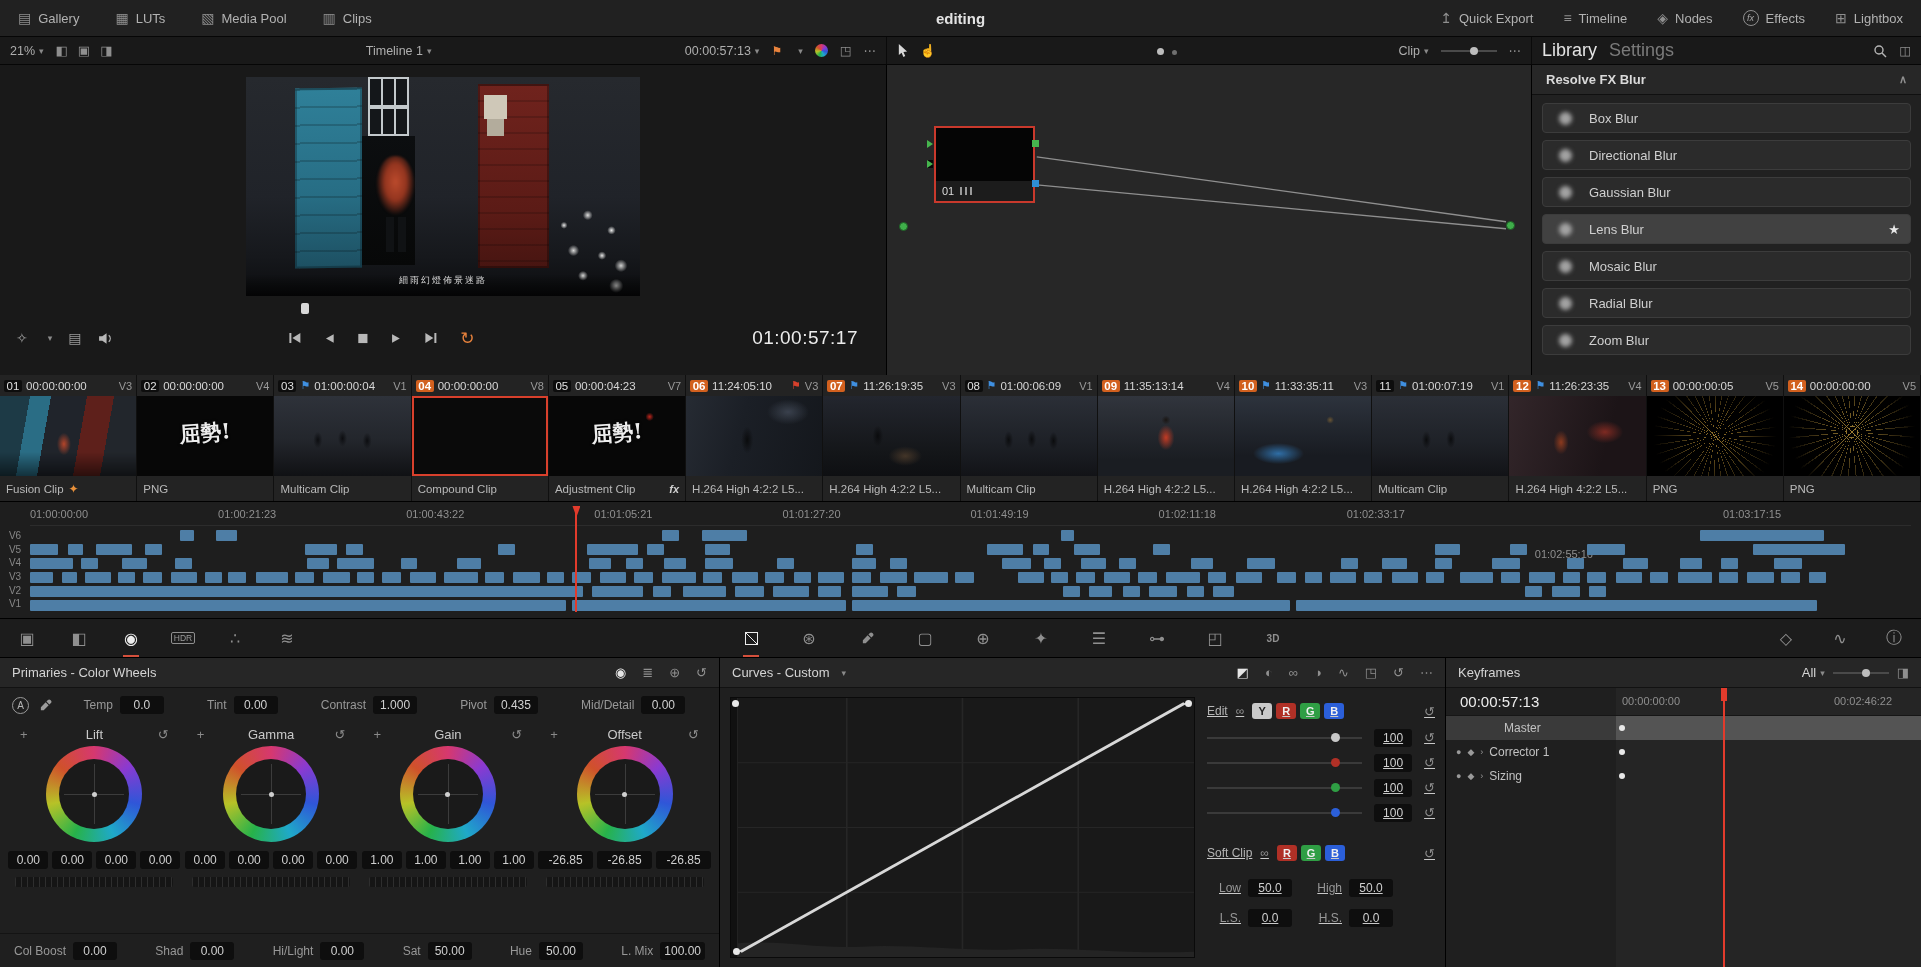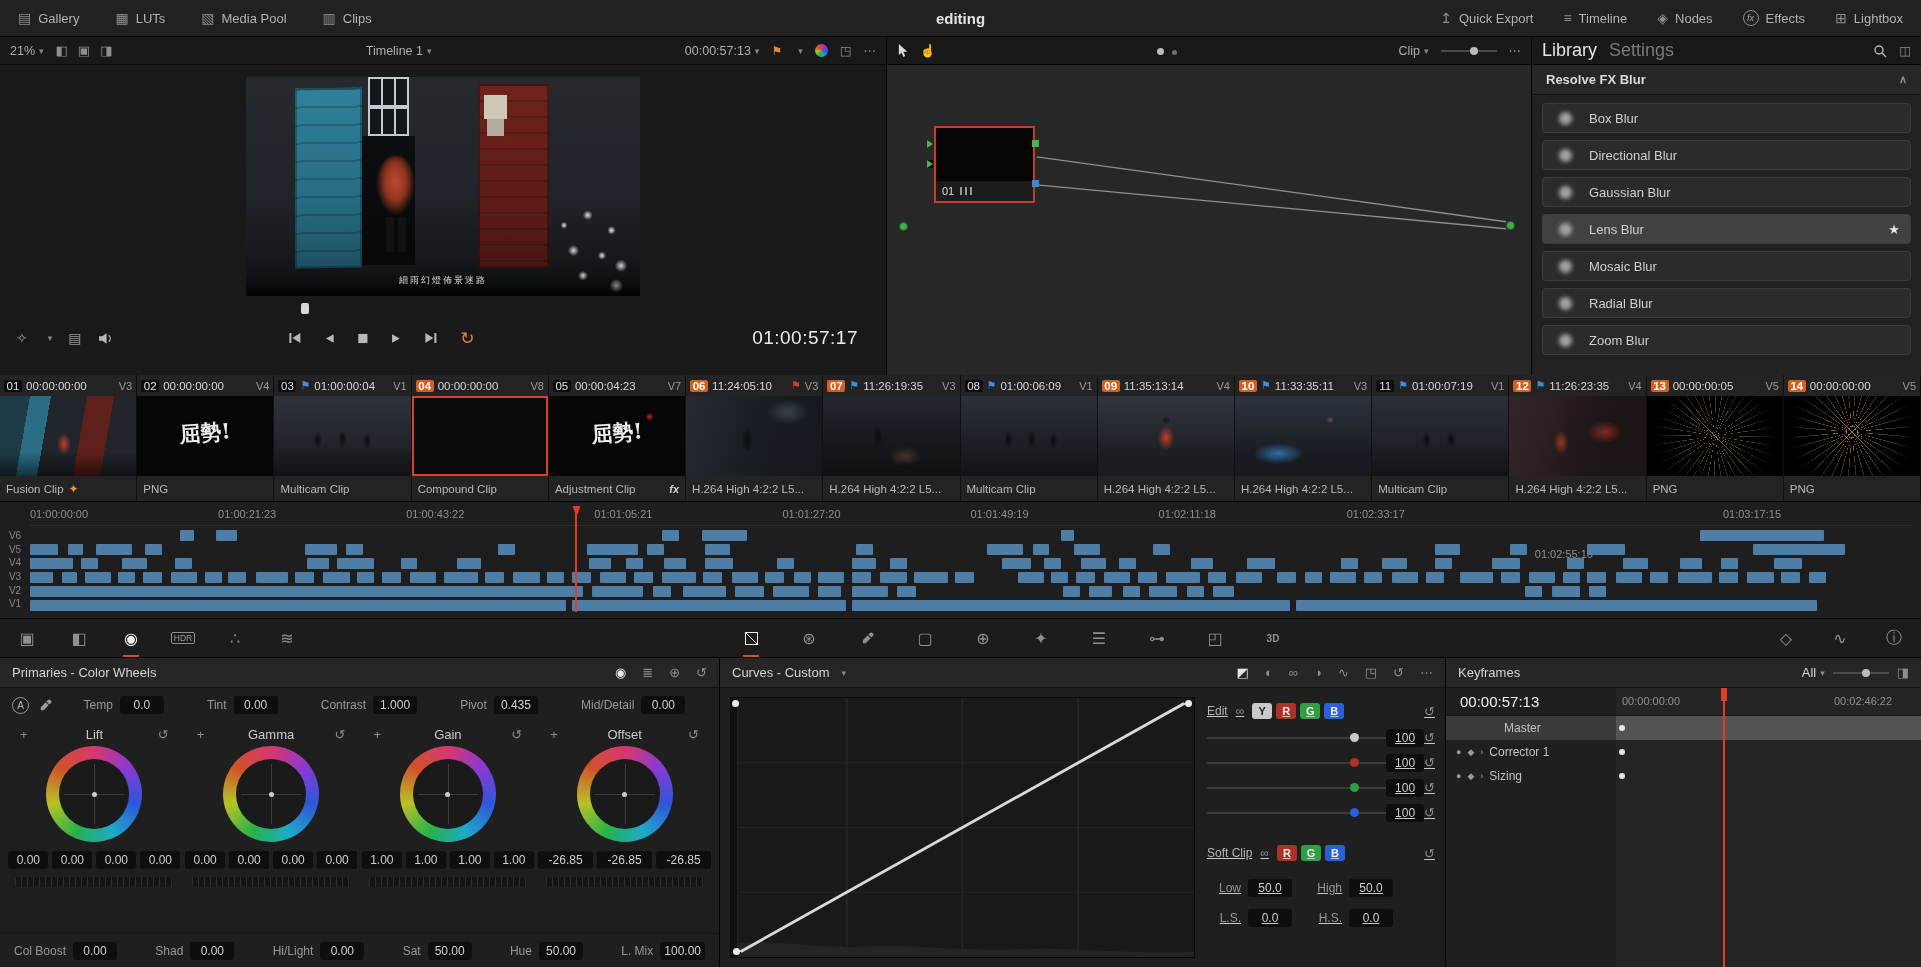--- a/index.html
+++ b/index.html
@@ -271,21 +271,21 @@
   .cv-row { display:flex; align-items:center; gap:8px; height:28px; flex:none; }
   .cv-row.soft { margin-top:14px; }
   .chan, .soft-chan { width:20px; height:16px; border-radius:3px; display:inline-flex; align-items:center;
     justify-content:center; font-size:11px; font-weight:bold; background:#3a3a3a; color:#ccc; cursor:default; }
   .chan.sel { background:#c9c9c9; color:#222; }
   .chan-r,.soft-r { background:#b03026; color:#f0f0f0; }
   .chan-g,.soft-g { background:#2f9e44; color:#f0f0f0; }
   .chan-b,.soft-b { background:#2b5fd9; color:#f0f0f0; }
   .chan-group { display:inline-flex; gap:4px; }
   .row-reset { margin-left:auto; font-size:13px; color:#8a8a8a; }
-  .cv-slider-row { display:flex; align-items:center; gap:0; height:25px; flex:none; }
+  .cv-slider-row { display:flex; align-items:center; gap:12px; height:25px; flex:none; }
   .cv-track { flex:1; height:2px; background:#3a3a3a; position:relative; }
   .cv-dot { position:absolute; top:-4px; width:9px; height:9px; border-radius:50%; }
   .cv-slider-row .vbox { min-width:38px; }
   .cv-frow { display:flex; align-items:center; gap:16px; margin-top:12px; flex:none; }
   .cv-frow .f-label { min-width:34px; text-align:right; }
   .cv-frow .vbox { min-width:44px; }
 
   .kf-body { flex:1; position:relative; min-height:0; }
   .kf-trackbg { position:absolute; left:170px; right:0; top:0; bottom:0; background:#252525; }
   .kf-tc-row { height:28px; position:relative; display:flex; align-items:center;

